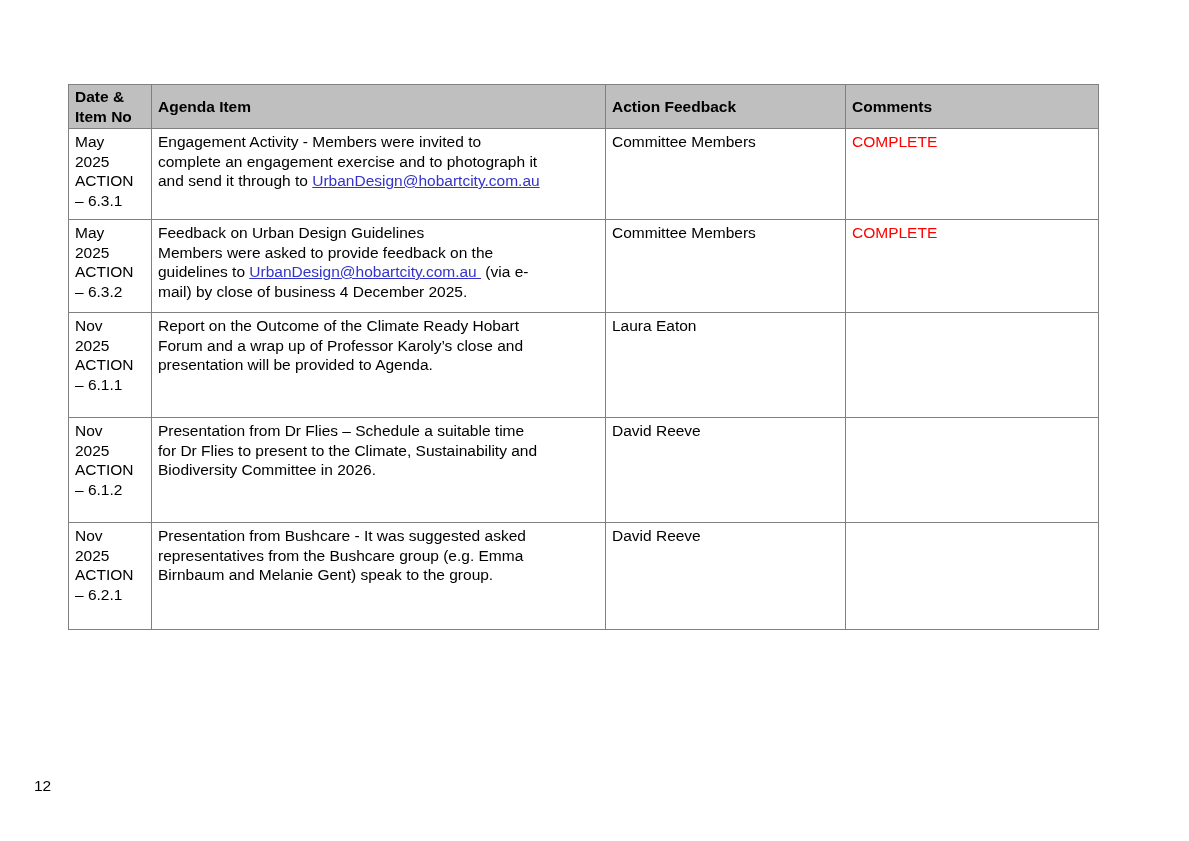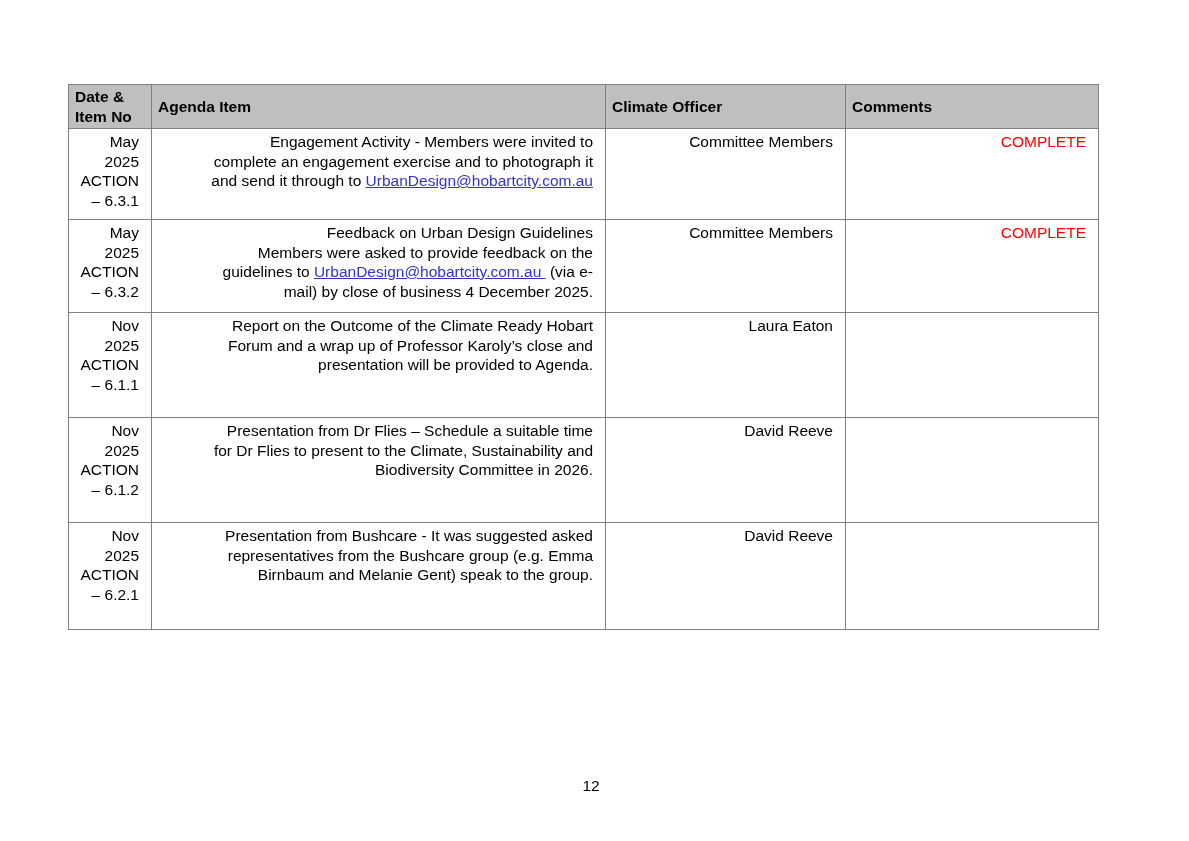--- a/index.html
+++ b/index.html
@@ -18,58 +18,57 @@
   }
   .doc-table{
     position:absolute;left:40px;top:84px;width:1030px;
     border-collapse:collapse;table-layout:fixed;margin-left:28px;
   }
   .doc-table th,.doc-table td{
     border:1px solid var(--border);
     vertical-align:top;
     padding:3px 12px 3px 6px;
     overflow:hidden;
-    text-align:right;
   }
   .doc-table th{
     background:var(--header-bg);
     text-align:left;font-weight:bold;
     vertical-align:middle;
     white-space:pre-line;
     height:41px;padding-top:1px;padding-bottom:1px;
   }
   col.c1{width:83px} col.c2{width:454px} col.c3{width:240px} col.c4{width:253px}
   tbody tr:nth-child(1) td{height:84px}
   tbody tr:nth-child(2) td{height:86px}
   tbody tr:nth-child(3) td{height:98px}
   tbody tr:nth-child(4) td{height:98px}
   tbody tr:nth-child(5) td{height:100px}
   .b{font-weight:normal}
   .lnk{color:var(--link);white-space:pre-wrap;cursor:pointer}
   .status{color:var(--status)}
   .page-number{
-    position:absolute;left:16px;top:776px;width:1150px;text-align:center;
+    position:absolute;left:0;top:776px;width:1150px;padding-left:34px;
   }
 </style>
 </head>
 <body>
 
 <table class="doc-table">
   <colgroup>
       <col class="c1">
       <col class="c2">
       <col class="c3">
       <col class="c4">
     </colgroup>
   <thead>
     <tr>
       <th>Date &amp;
 Item No</th>
       <th>Agenda Item</th>
-      <th>Climate Officer</th>
+      <th>Action Feedback</th>
       <th>Comments</th>
     </tr>
   </thead>
   <tbody>
       <tr>
         <td><span>May</span><br><span>2025</span><br><span>ACTION</span><br><span>– 6.3.1</span></td>
         <td><span class="b">Engagement Activity - </span><span>Members were invited to</span><br><span>complete an engagement exercise and to photograph it</span><br><span>and send it through to </span><a class="lnk" href="#">UrbanDesign@hobartcity.com.au</a></td>
         <td>Committee Members</td>
         <td><span class="status">COMPLETE</span></td>
       </tr>

